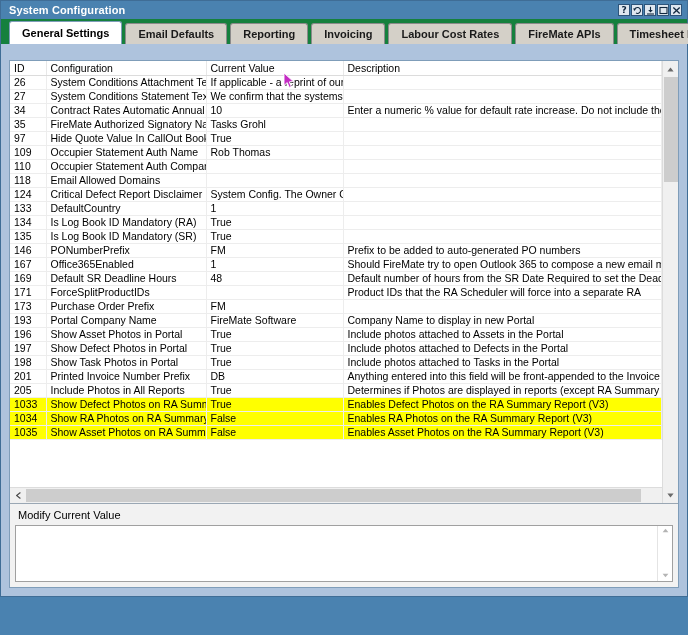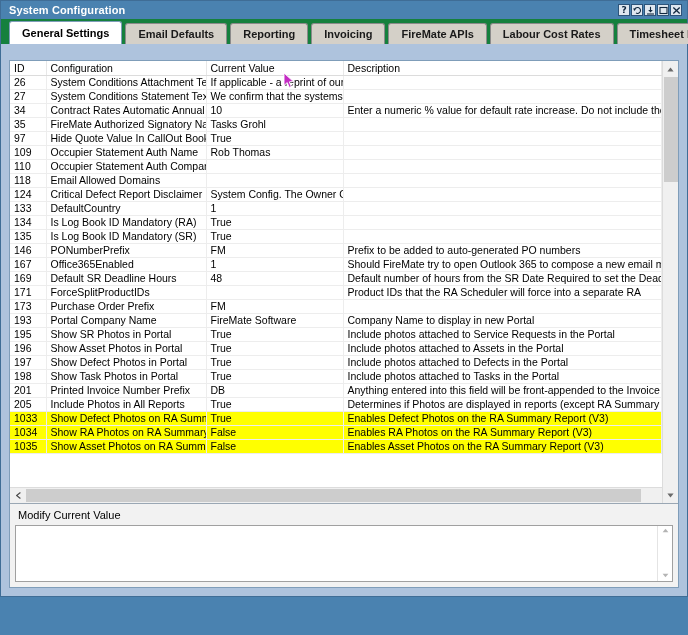--- a/index.html
+++ b/index.html
@@ -313,24 +313,24 @@
       <div class="tab">
           <span>Email Defaults</span>
         </div>
       <div class="tab">
           <span>Reporting</span>
         </div>
       <div class="tab">
           <span>Invoicing</span>
         </div>
       <div class="tab">
+          <span>Labour Cost Rates</span>
+        </div>
+      <div class="tab">
           <span>FireMate APIs</span>
-        </div>
-      <div class="tab">
-          <span>Labour Cost Rates</span>
         </div>
       <div class="tab">
           <span>Timesheet Events</span>
         </div>
     </div>
 
     <div class="content">
 
       <div class="grid-wrap">
 
@@ -445,26 +445,20 @@
                   <td class="c-id">173</td>
                   <td class="c-config">Purchase Order Prefix</td>
                   <td class="c-value">FM</td>
                   <td class="c-desc"></td>
                 </tr>
                 <tr>
                   <td class="c-id">193</td>
                   <td class="c-config">Portal Company Name</td>
                   <td class="c-value">FireMate Software</td>
                   <td class="c-desc">Company Name to display in new Portal</td>
-                </tr>
-                <tr>
-                  <td class="c-id">195</td>
-                  <td class="c-config">Show SR Photos in Portal</td>
-                  <td class="c-value">True</td>
-                  <td class="c-desc">Include photos attached to Service Requests in the Portal</td>
                 </tr>
                 <tr>
                   <td class="c-id">196</td>
                   <td class="c-config">Show Asset Photos in Portal</td>
                   <td class="c-value">True</td>
                   <td class="c-desc">Include photos attached to Assets in the Portal</td>
                 </tr>
                 <tr>
                   <td class="c-id">197</td>
                   <td class="c-config">Show Defect Photos in Portal</td>

